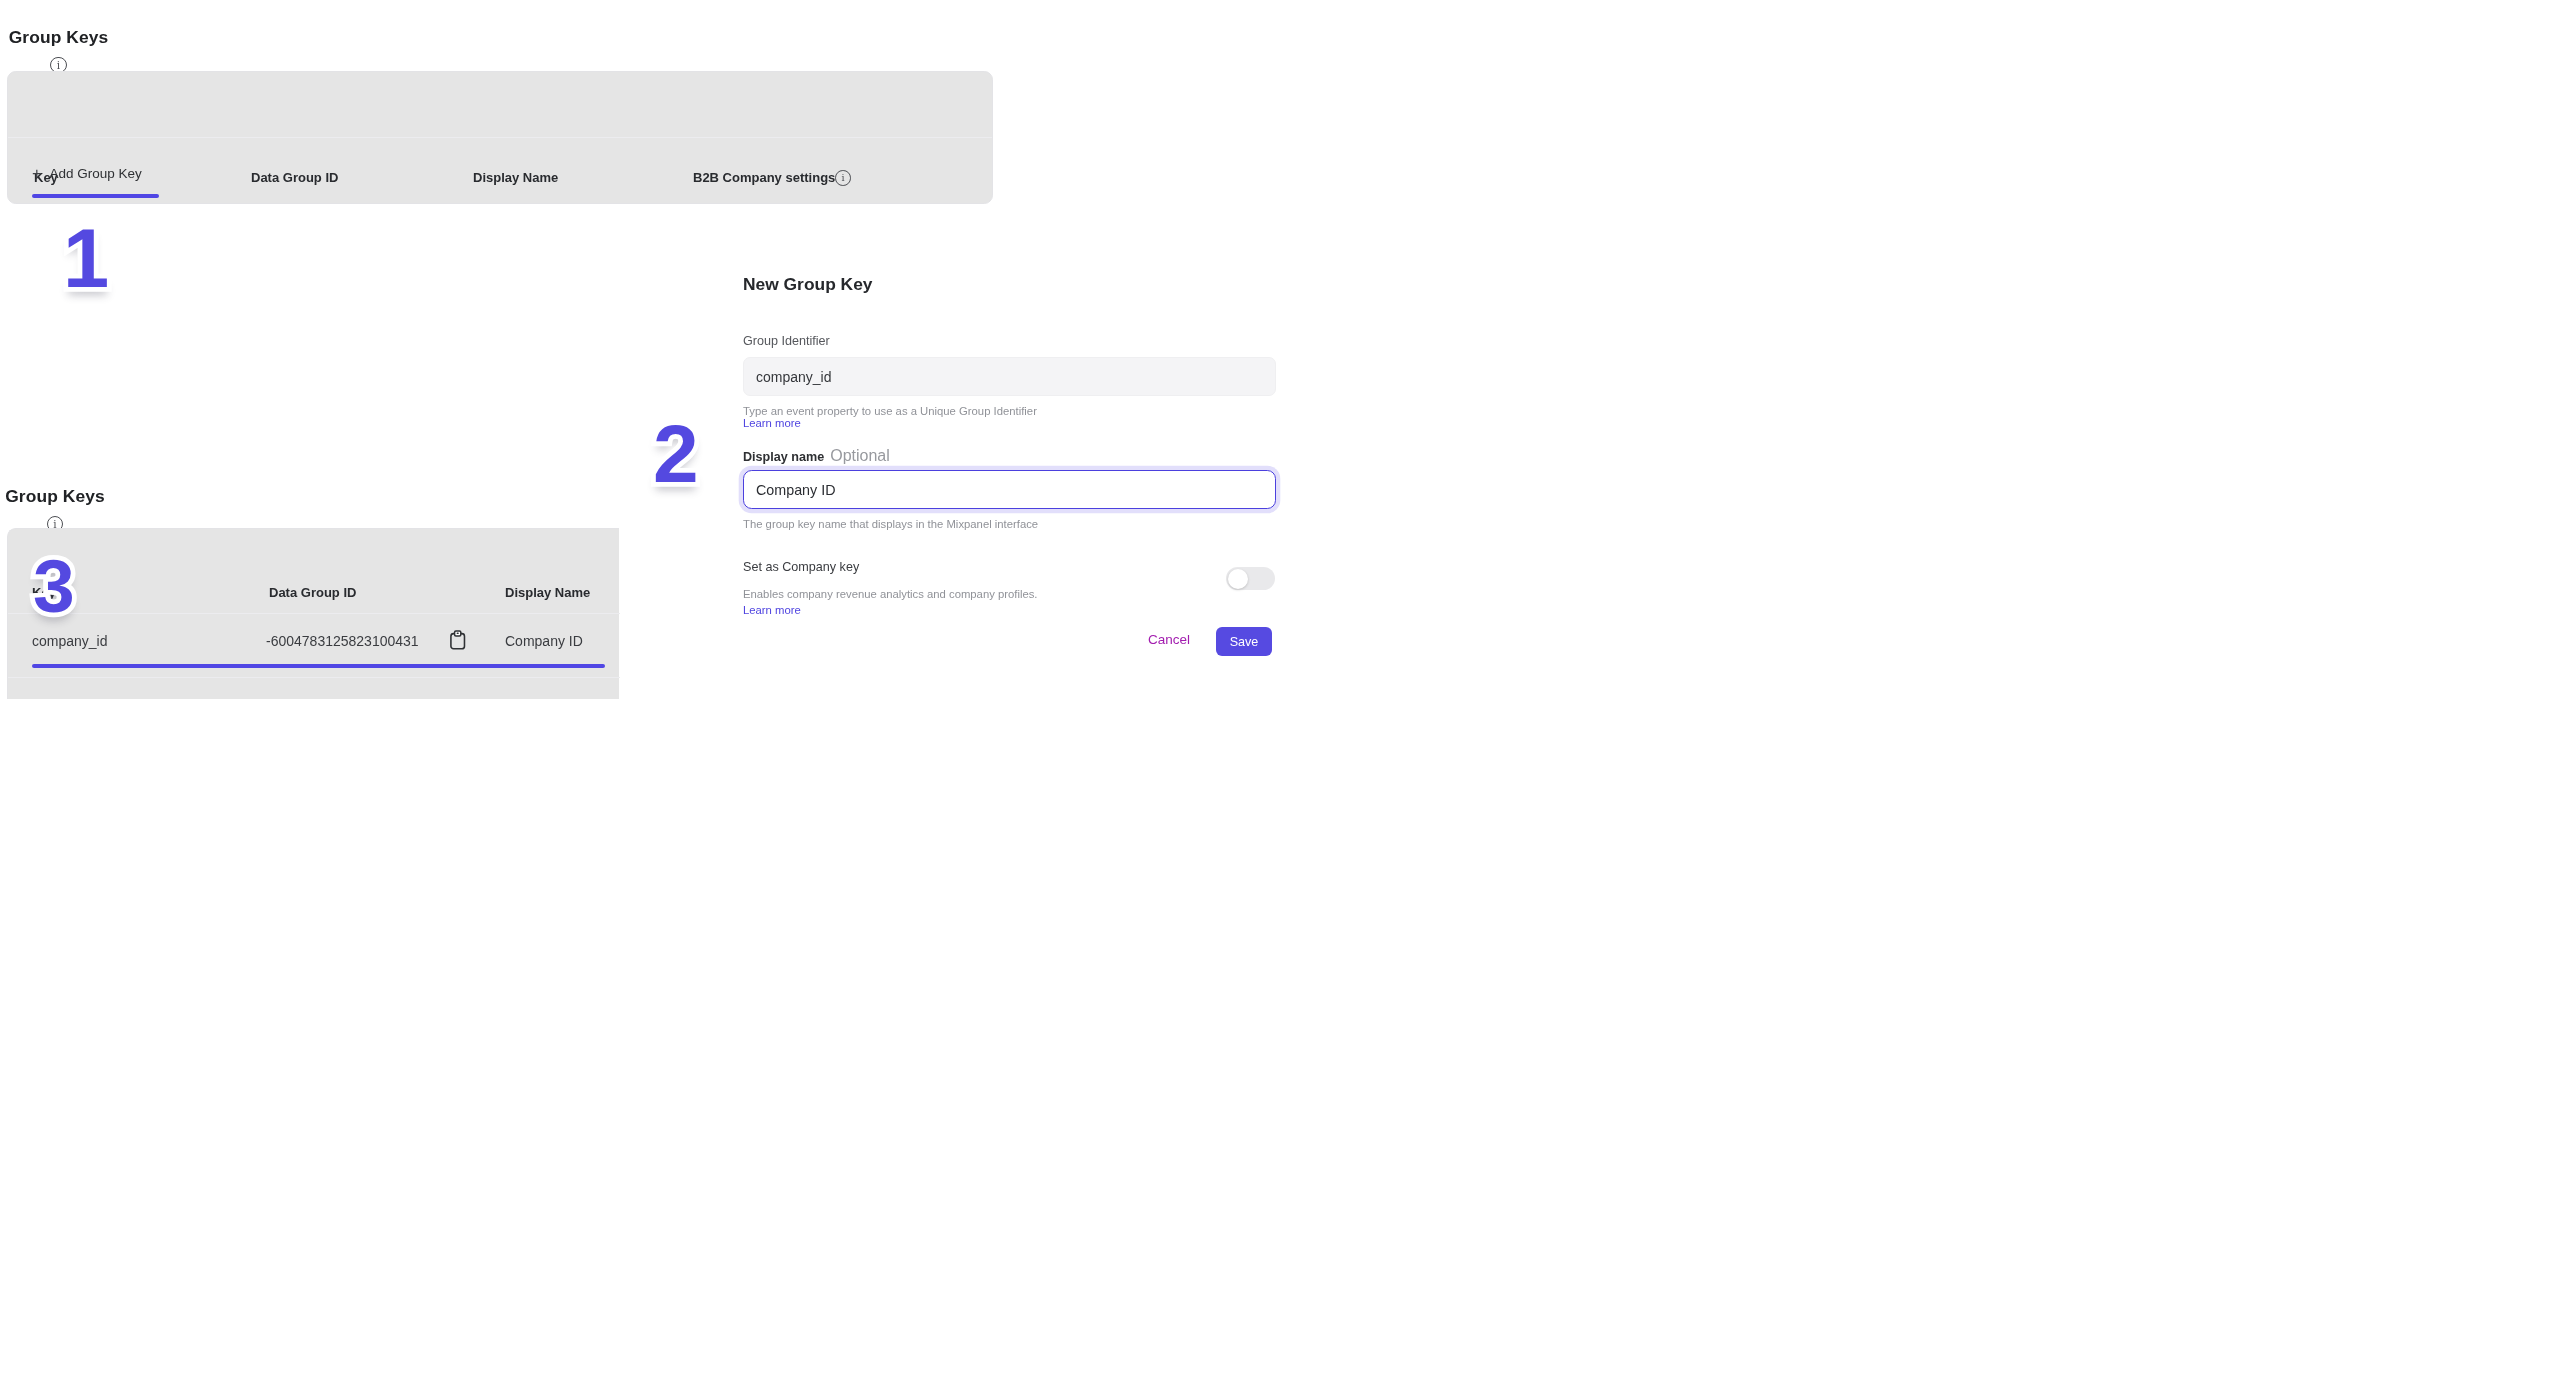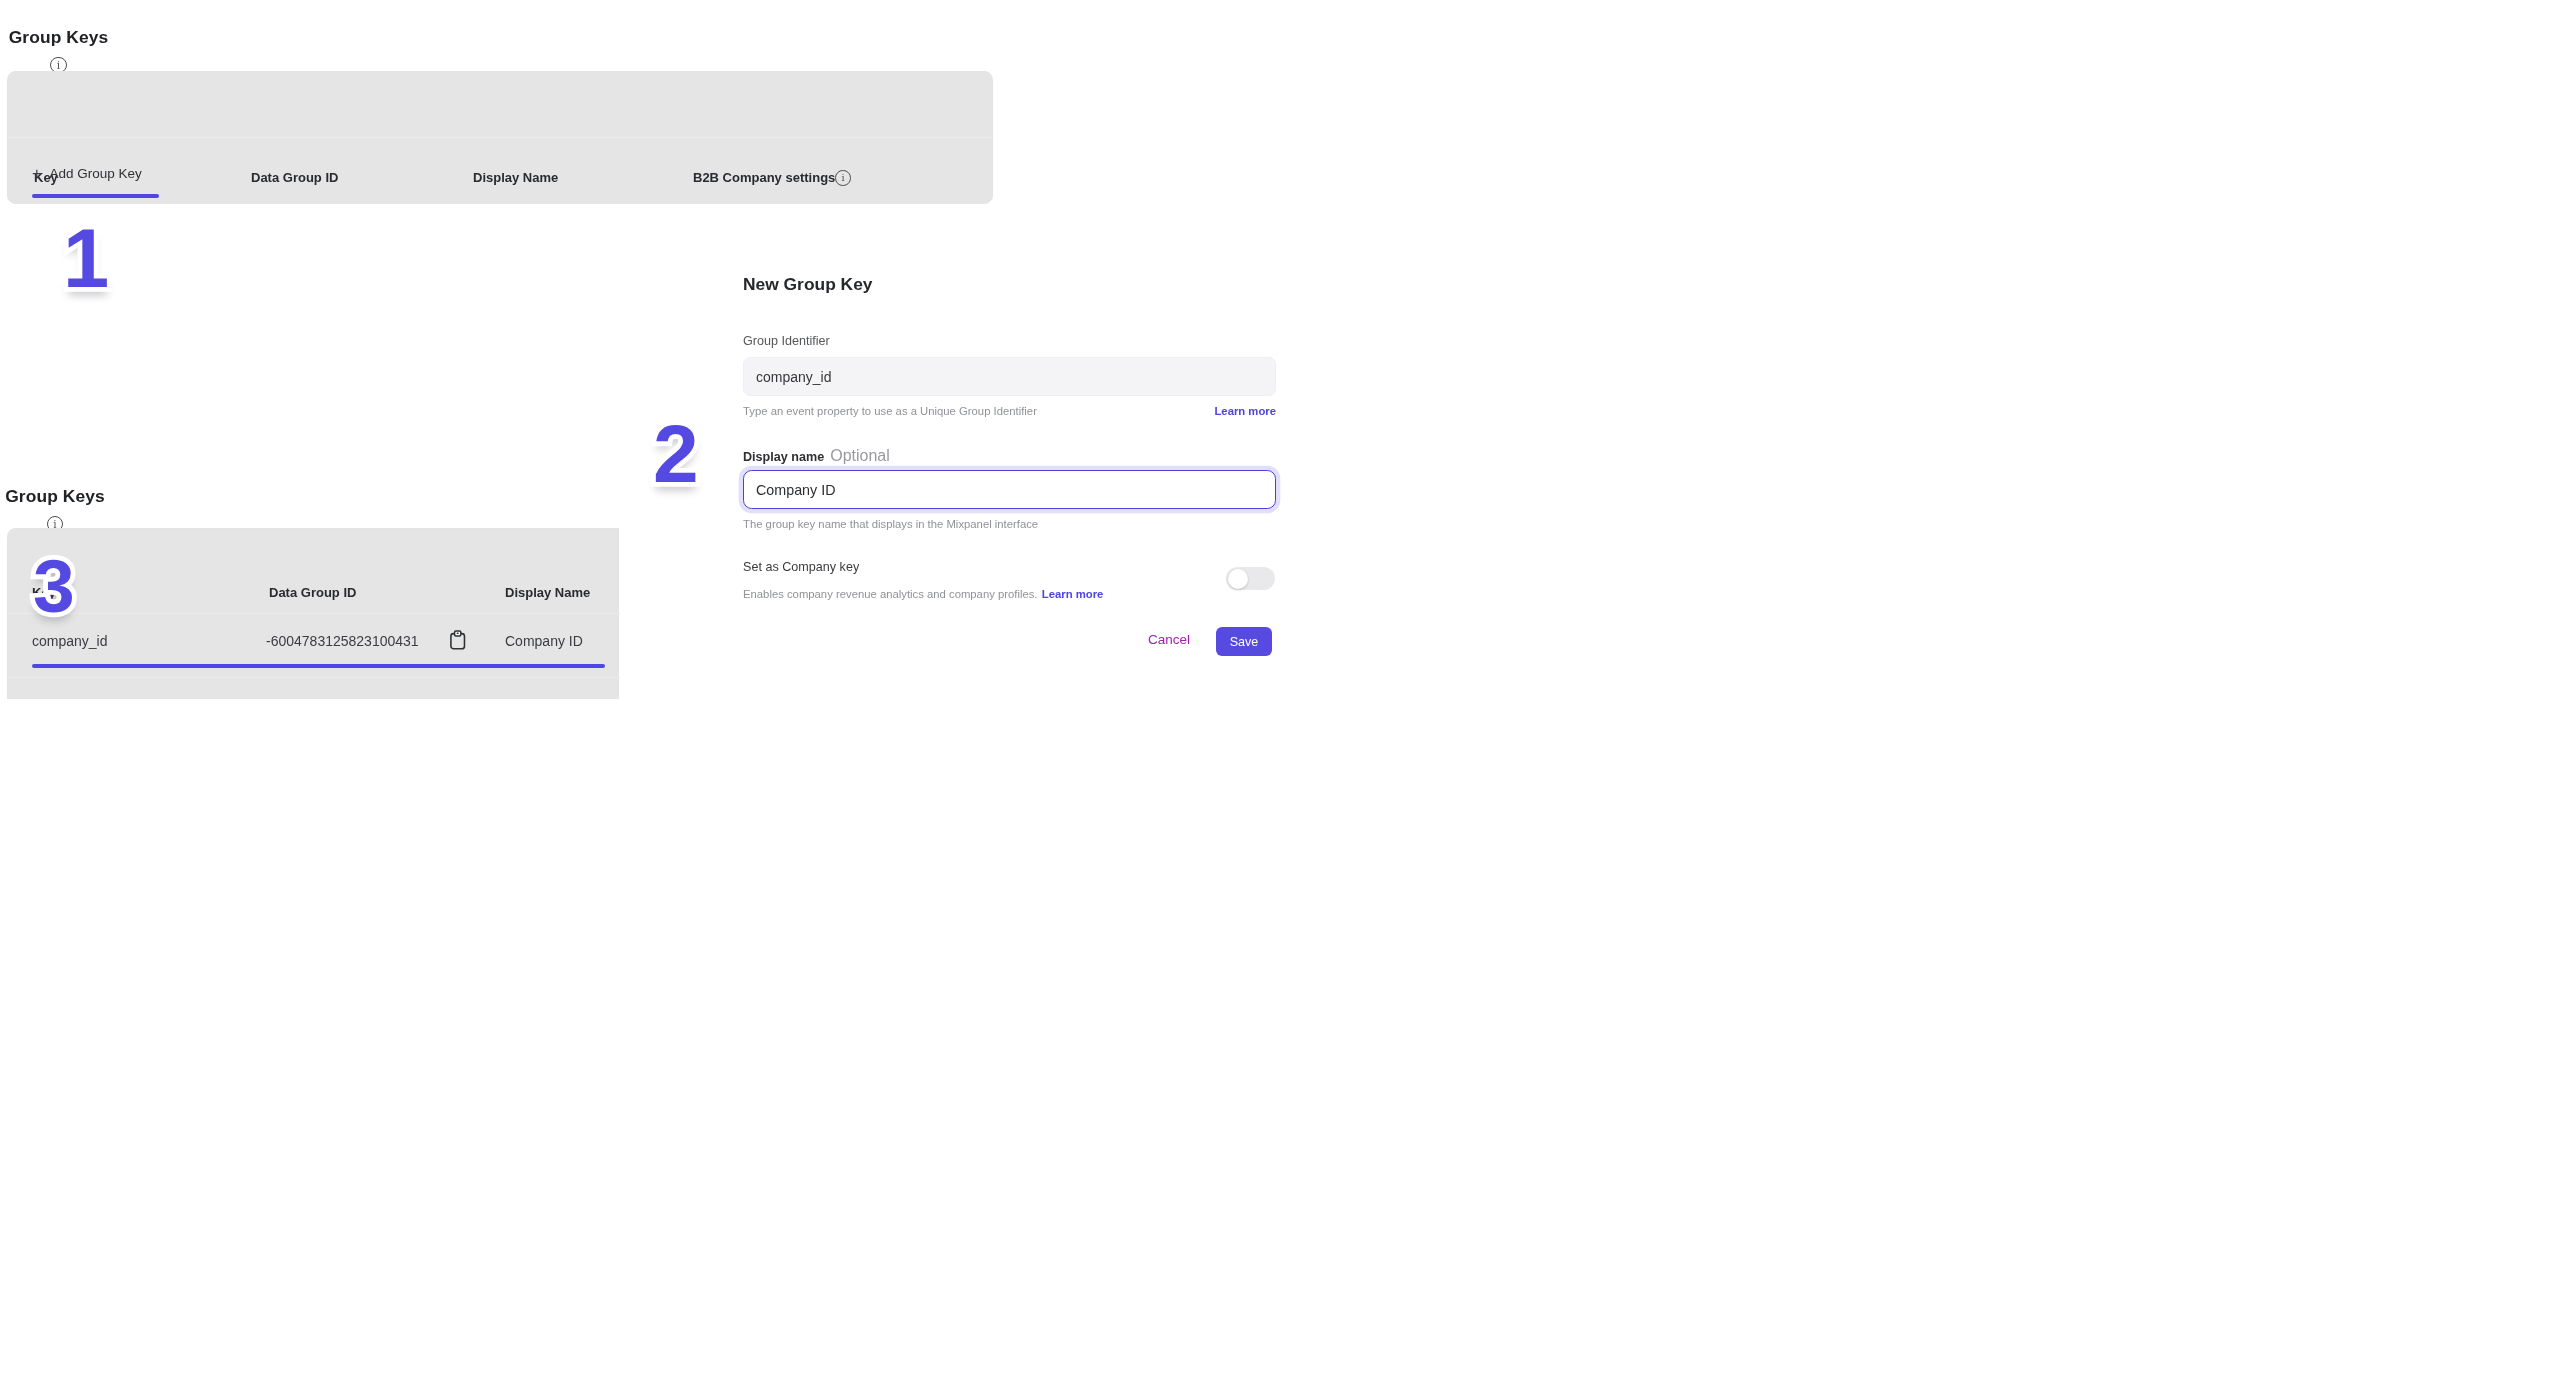--- a/index.html
+++ b/index.html
@@ -40,23 +40,23 @@
   .form-title { position:absolute; font-size:17.4px; font-weight:700; color:#26282c; }
   .field-label { position:absolute; font-size:12.6px; color:#55575c; }
   .field-label .bold { font-weight:700; color:#2e3033; }
   .field-label .optional { font-size:16px; color:#97999e; margin-left:6px; }
   .text-input { position:absolute; width:533px; height:39px; border-radius:7px;
     font-family:"Liberation Sans", sans-serif; font-size:14px; color:#35373b;
     padding:0 12px; outline:none; }
   .input-plain { background:#f4f4f6; border:0.9px solid #efeff1; }
   .input-focused { background:#fff; border:1.7px solid #4b40de; border-radius:8.7px;
     box-shadow:0 0 0 4.3px #e2dffb; font-size:14.3px; color:#2c2e33; }
-  .helper-row { position:absolute; width:533px; display:flex; justify-content:space-between; align-items:baseline; }
+  .helper-row { position:absolute; width:533px; display:flex; justify-content:space-between; align-items:baseline;flex-direction:column; }
   .helper-text { font-size:11.3px; color:#909298; }
-  .learn-link { font-size:11.3px; font-weight:700; color:#4f44e0; text-decoration:none; cursor:pointer; white-space:nowrap; }
+  .learn-link { font-size:11.3px; font-weight:400; color:#4f44e0; text-decoration:none; cursor:pointer; white-space:nowrap; }
 
   
   .toggle { position:absolute; width:49px; height:23.4px; background:#e9e9eb; border-radius:12px; cursor:pointer; }
   .toggle .knob { position:absolute; left:1.7px; top:1.7px; width:20px; height:20px;
     background:#fff; border-radius:50%; box-shadow:0 0.9px 2.6px rgba(0,0,0,.18); }
 
   
   .cancel-btn { position:absolute; background:none; border:none; font-size:13.5px; font-weight:500;
     color:#a21caf; cursor:pointer; font-family:Liberation Sans, sans-serif; }
   .save-btn { position:absolute; width:56px; height:29px; background:#564ae1; border:none;

